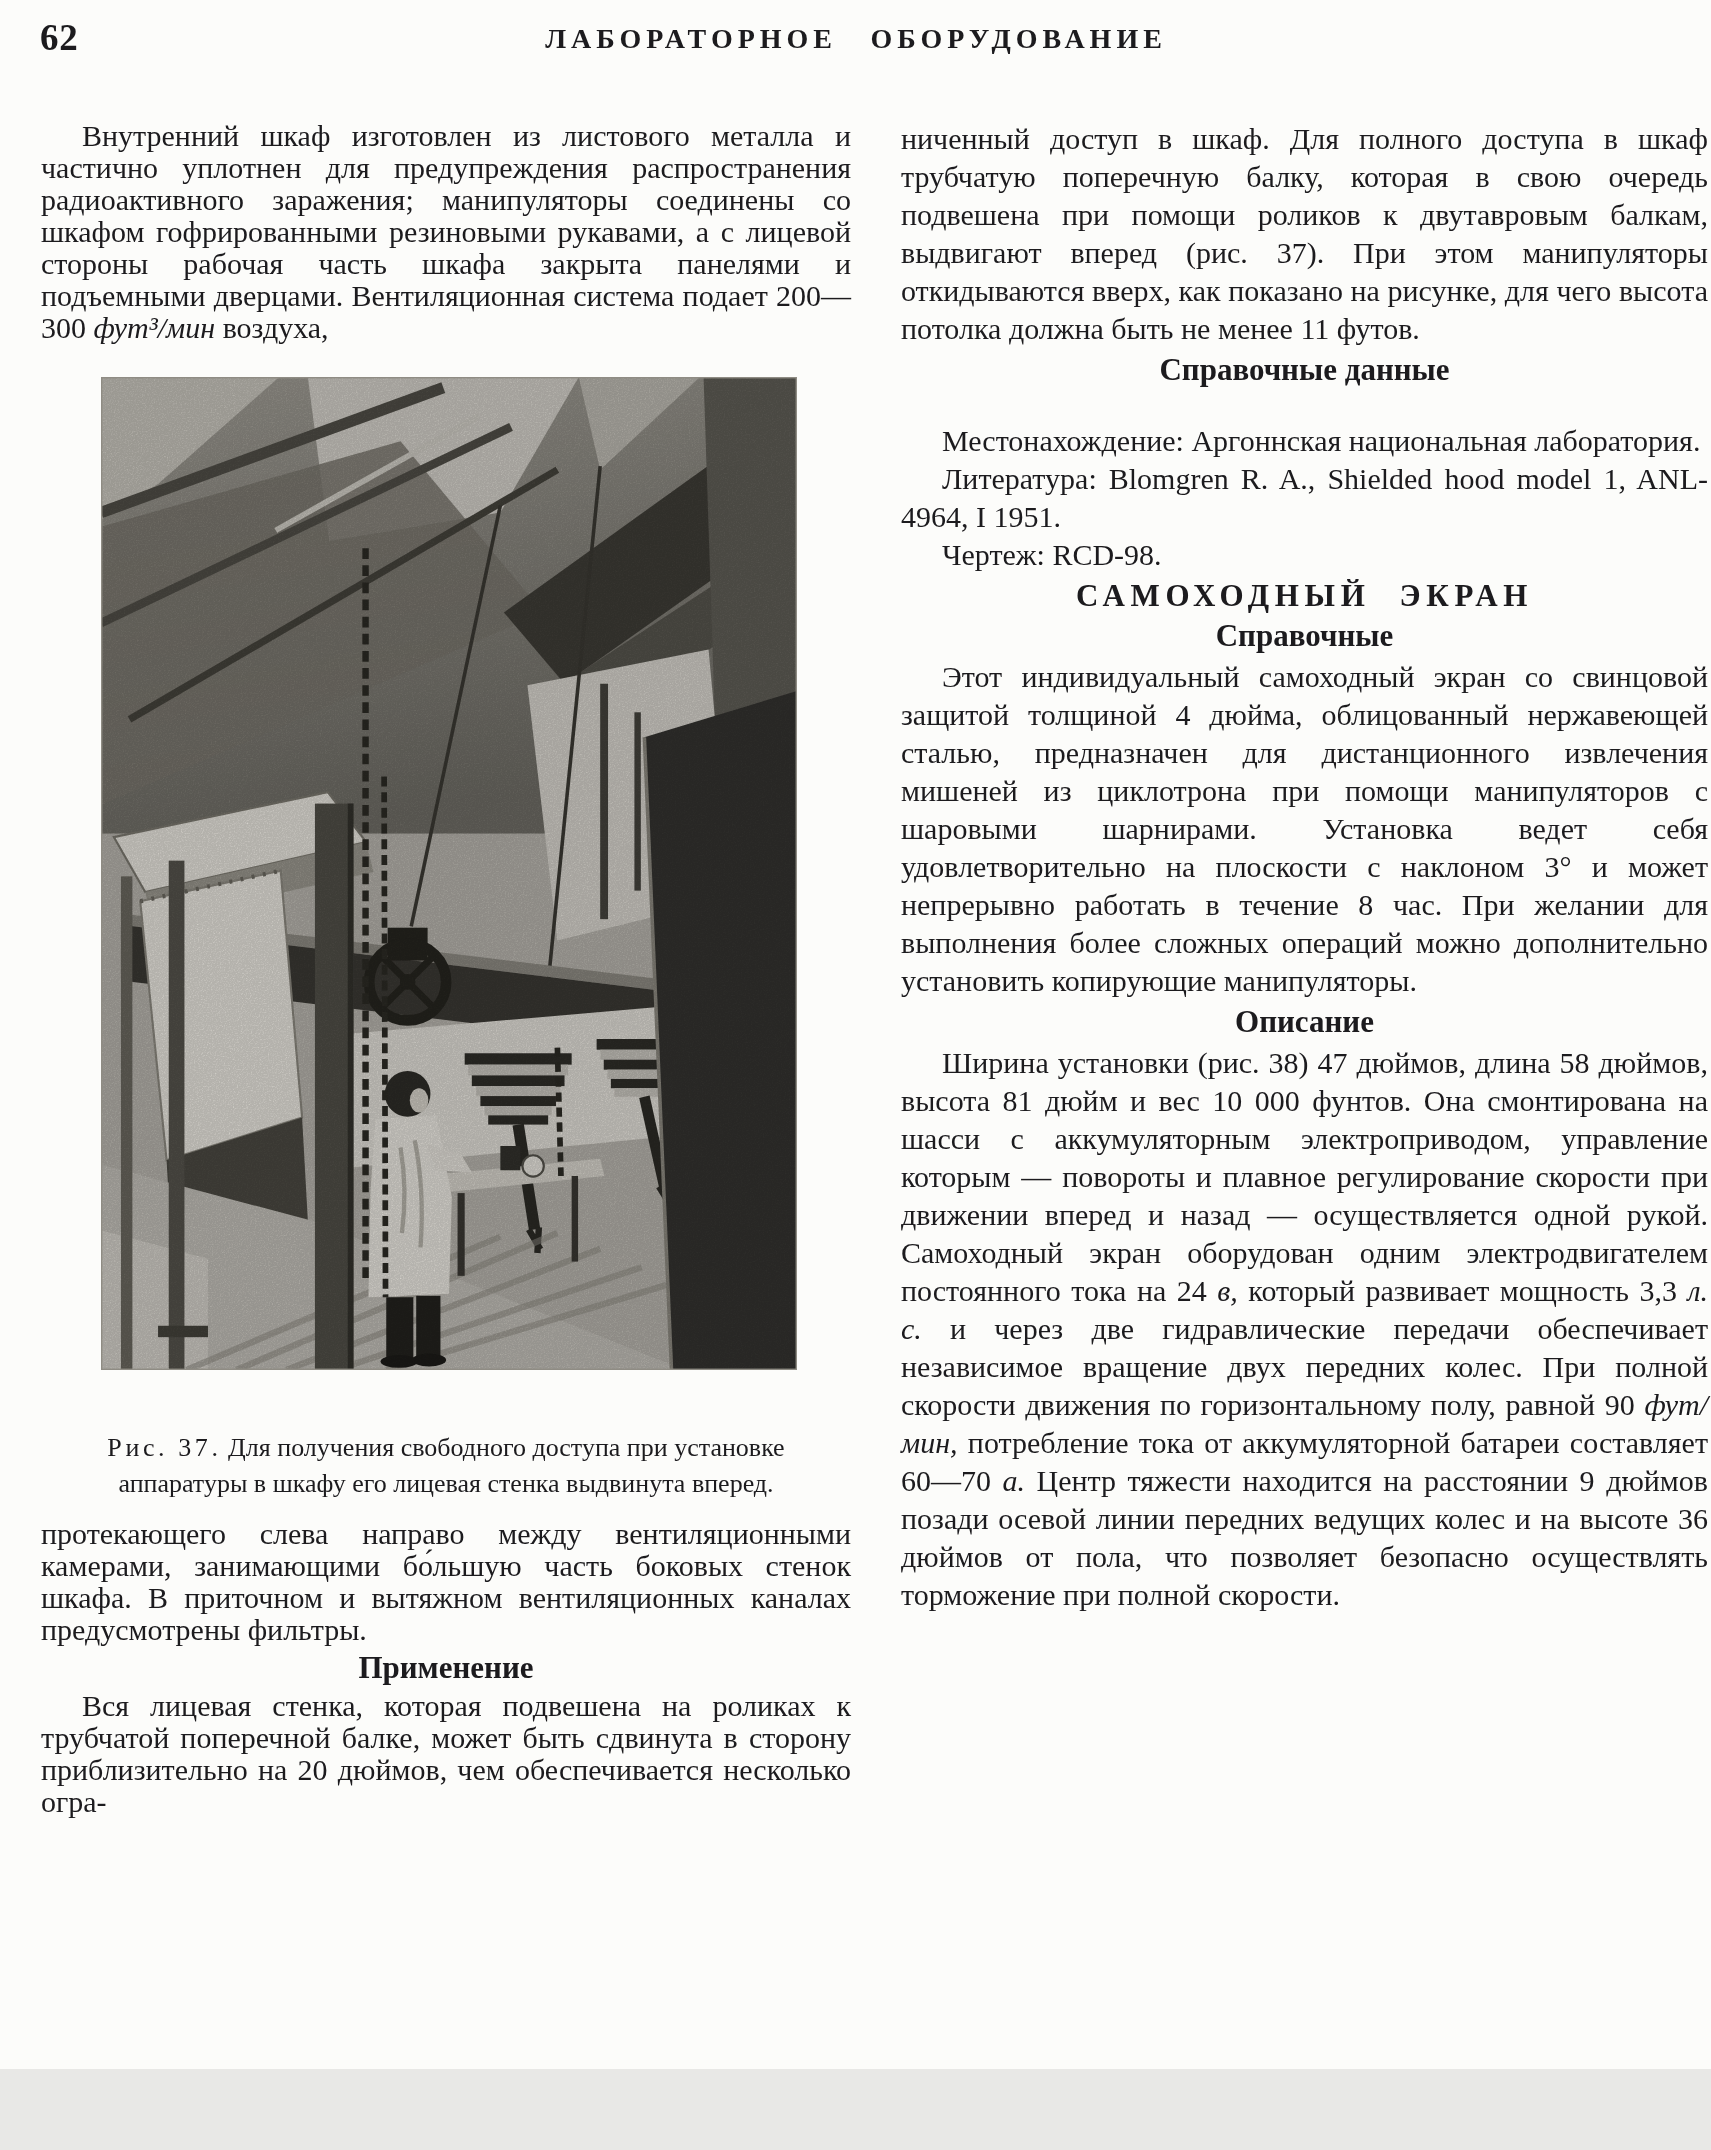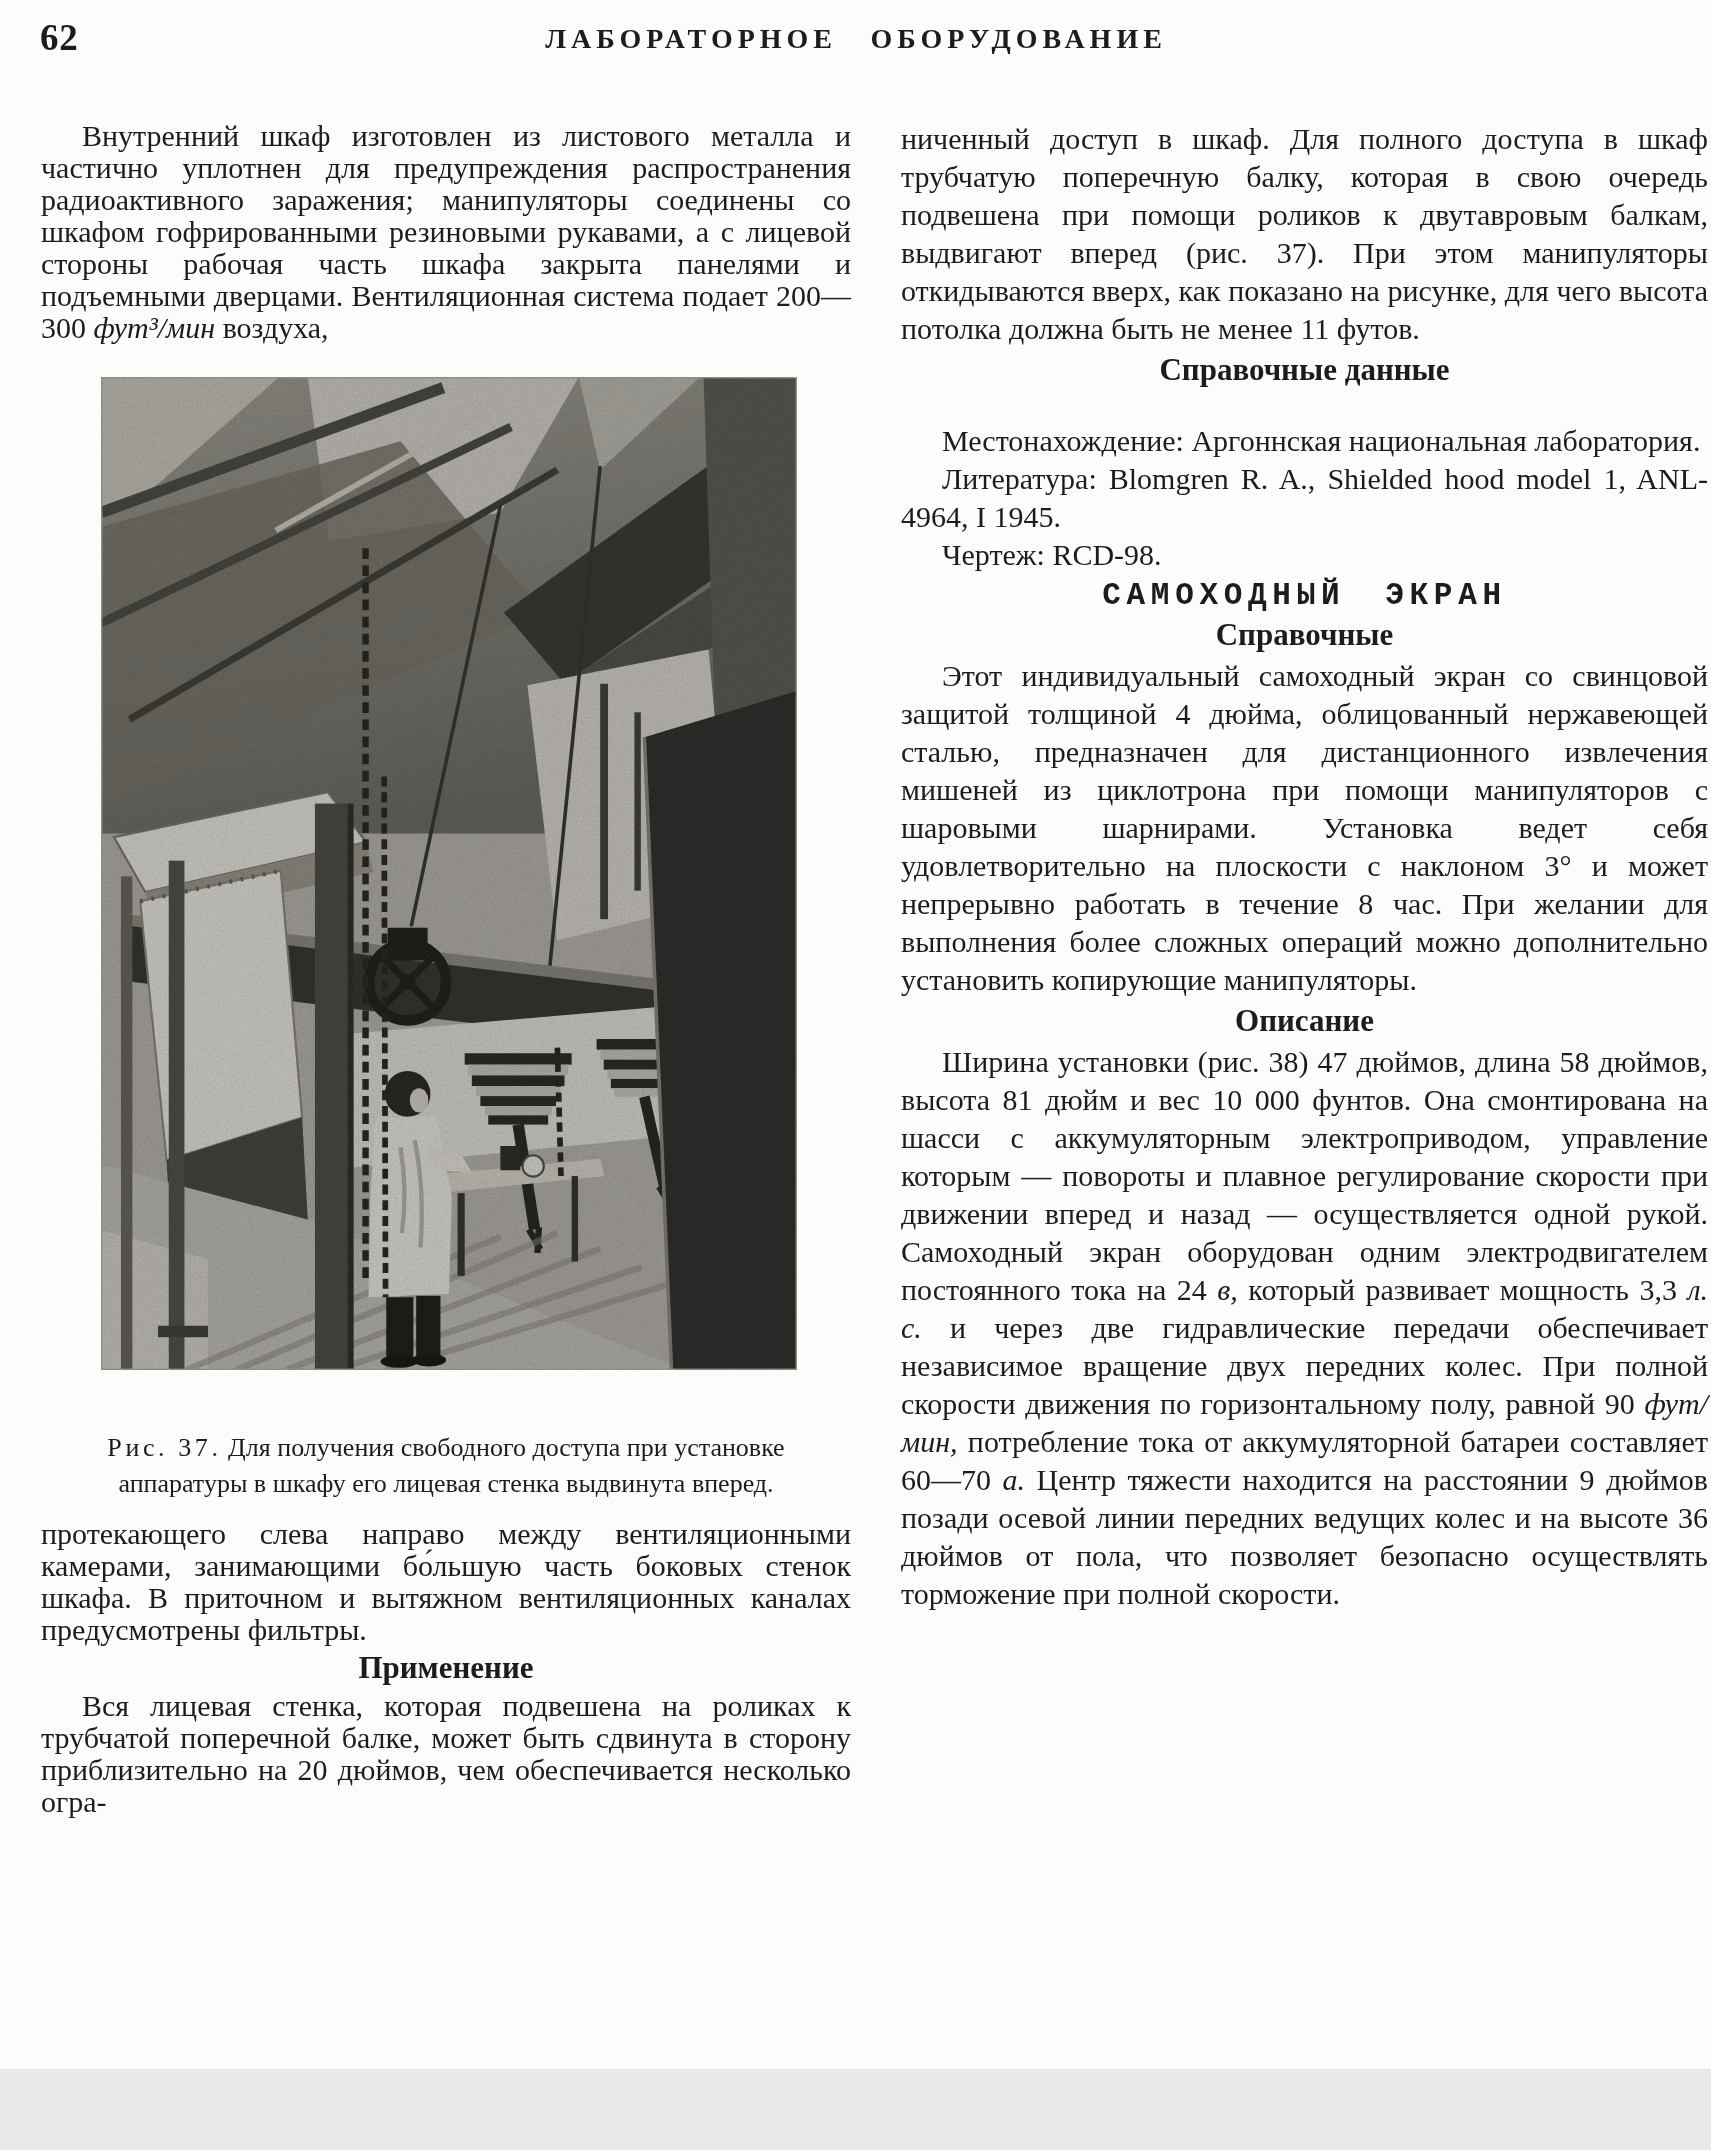--- a/index.html
+++ b/index.html
@@ -30,21 +30,21 @@
     text-align:justify;
     hyphens:auto;
   }
   .col-right p.body{line-height:38px;}
   .indent{text-indent:41px;}
   .it{font-style:italic;}
   h3.center{
     margin:4px;text-align:center;
     font-size:31px;font-weight:bold;
   }
-  .h-section{letter-spacing:5.7px;word-spacing:15.7px;font-size:30px;font-family:Liberation Mono, monospace;}
+  .h-section{letter-spacing:5.7px;word-spacing:15.7px;font-size:30px;}
   figure{margin:16px;padding:0;}
   .photo-wrap{
     margin:33px 0 0 44px;
     width:696px;height:993px;
     line-height:0;
   }
   figcaption.caption{
     margin:60px auto 0 auto;width:778px;
     font-size:26px;line-height:36px;
     text-align:center;
@@ -204,21 +204,21 @@
   </div>
 
   <div class="col col-right">
 
     <p class="body">ниченный доступ в шкаф. Для полного доступа в шкаф трубчатую поперечную балку, которая в свою очередь подвешена при помощи роликов к двутавровым балкам, выдвигают вперед (рис. 37). При этом манипуляторы откидываются вверх, как показано на рисунке, для чего высота потолка должна быть не менее 11 футов.</p>
 
     <h3 class="center rc-h-ref">Справочные данные</h3>
 
     <div class="rc-refblock">
       <p class="body indent">Местонахождение: Аргоннская национальная лаборатория.</p>
-      <p class="body indent">Литература: Blomgren R. A., Shielded hood model 1, ANL-4964, I 1945.</p>
+      <p class="body indent">Литература: Blomgren R. A., Shielded hood model 1, ANL-4964, I 1951.</p>
       <p class="body indent">Чертеж: RCD-98.</p>
     </div>
 
     <h3 class="center h-section rc-h-section">САМОХОДНЫЙ ЭКРАН</h3>
 
     <h3 class="center rc-h-sub">Справочные</h3>
 
     <p class="body indent rc-para2">Этот индивидуальный самоходный экран со свинцовой защитой толщиной 4 дюйма, облицованный нержавеющей сталью, предназначен для дистанционного извлечения мишеней из циклотрона при помощи манипуляторов с шаровыми шарнирами. Установка ведет себя удовлетворительно на плоскости с наклоном 3° и может непрерывно работать в течение 8 час. При желании для выполнения более сложных операций можно дополнительно установить копирующие манипуляторы.</p>
 
     <h3 class="center rc-h-desc">Описание</h3>

